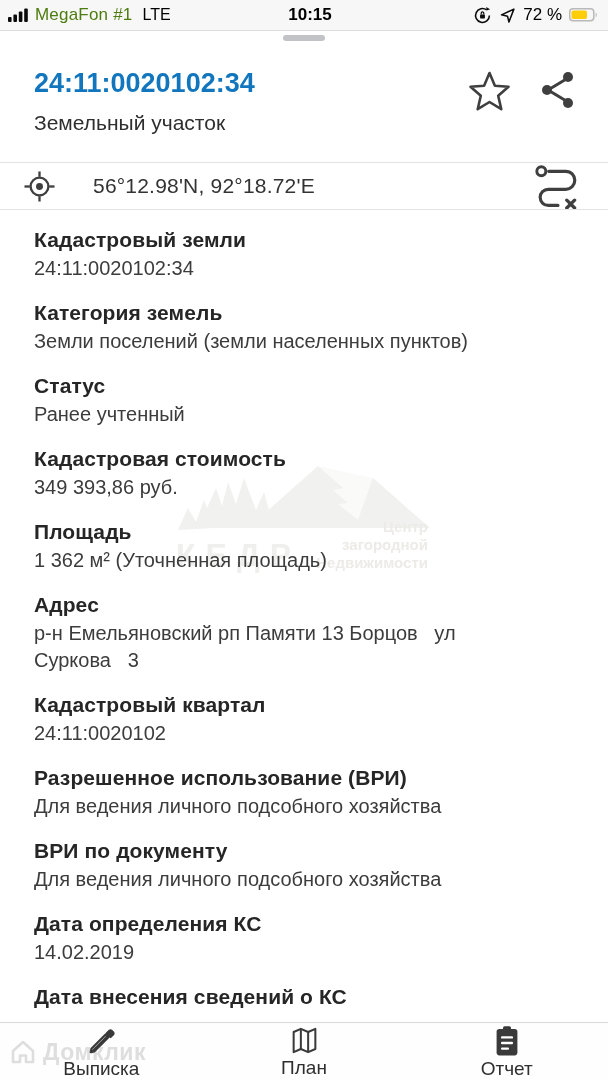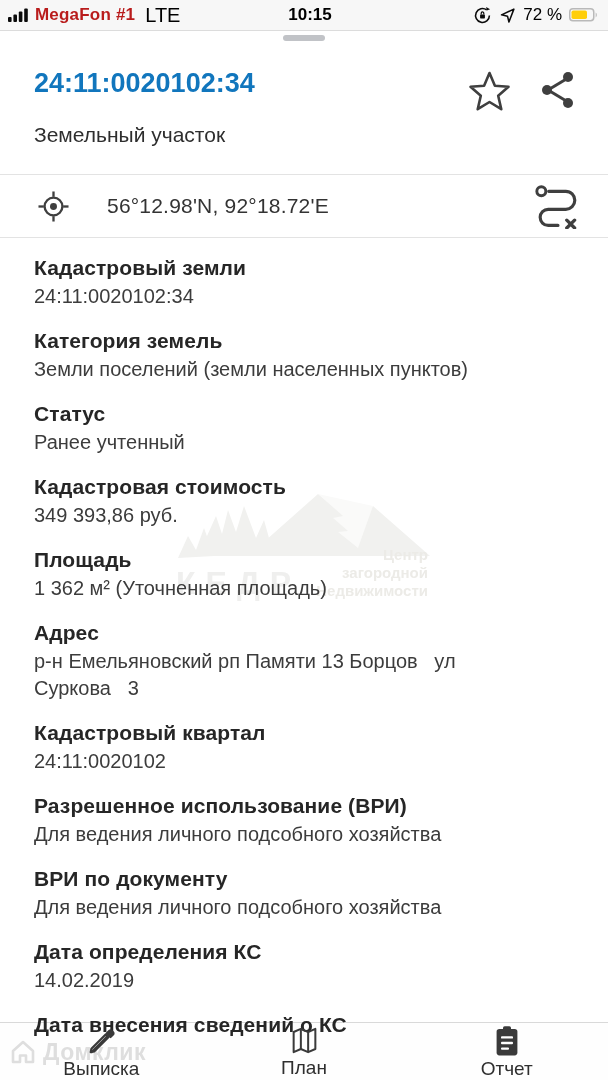--- a/index.html
+++ b/index.html
@@ -8,45 +8,45 @@
     font-family:"Liberation Sans","DejaVu Sans",sans-serif;
     background:#ffffff; color:#262626; overflow:hidden; position:relative;
   }
 
   
   .statusbar {
     height:31px; background:#f7f7f7; border-bottom:1px solid #dcdcdc;
     display:flex; align-items:center; padding:0 10px 0 8px;
   }
   .sb-left { display:flex; align-items:center; gap:6px; }
-  .sb-carrier { font-size:17px; font-weight:700; color:#b91c1c; letter-spacing:.2px; }
-  .sb-net { font-size:20px; color:#000; margin-left:4px; }
+  .sb-carrier { font-size:17px; font-weight:400; color:#4d7c0f; letter-spacing:.2px; }
+  .sb-net { font-size:16px; color:#000; margin-left:4px; }
   .sb-center { position:absolute; left:12px; right:0; text-align:center; pointer-events:none; }
   .sb-time { font-size:17px; font-weight:700; color:#000; }
   .sb-right { margin-left:auto; display:flex; align-items:center; gap:7px; }
   .sb-batt-pct { font-size:17px; color:#000; }
 
   
   .drag-handle {
     width:42px; height:6px; background:#c1c3c7; border-radius:3px;
     margin:4px auto 0 auto;
   }
 
   
   .header { padding:26px 30px 0 34px; display:flex; }
   .header-texts { flex:1; min-width:0; }
   .cad-number { font-size:27px; font-weight:700; color:#1176bd; line-height:32px; cursor:pointer; }
-  .obj-type { font-size:21px; color:#2e2e2e; margin-top:23px; line-height:25px; }
+  .obj-type { font-size:21px; color:#2e2e2e; margin-top:11px; line-height:25px; }
   .header-actions { display:flex; gap:26px; align-items:flex-start; padding-top:2px; }
   .icon-btn { background:none; border:none; padding:0; cursor:pointer; line-height:0; }
 
   
   .coordbar {
-    margin-top:27px; height:64px; border-top:1px solid #e3e3e3; border-bottom:1px solid #e3e3e3;
-    display:flex; align-items:center; padding:0 28px 0 38px;
+    margin-top:27px; height:48px; border-top:1px solid #e3e3e3; border-bottom:1px solid #e3e3e3;
+    display:flex; align-items:center; padding:0 28px 0 24px;
   }
   .coord-text { font-size:21px; color:#333; margin-left:38px; letter-spacing:.2px; }
   .coordbar .route-btn { margin-left:auto; }
 
   
   .fields { position:relative; padding:17px 34px 0 34px; }
   .field { margin-bottom:18px; position:relative; z-index:1; }
   .field-label { font-size:21px; font-weight:700; color:#262626; line-height:26px; letter-spacing:.1px; }
   .field-value { font-size:20px; color:#3c3c3c; line-height:27px; margin-top:2px; white-space:pre-wrap; }
   .field-value.addr { max-width:500px; }

